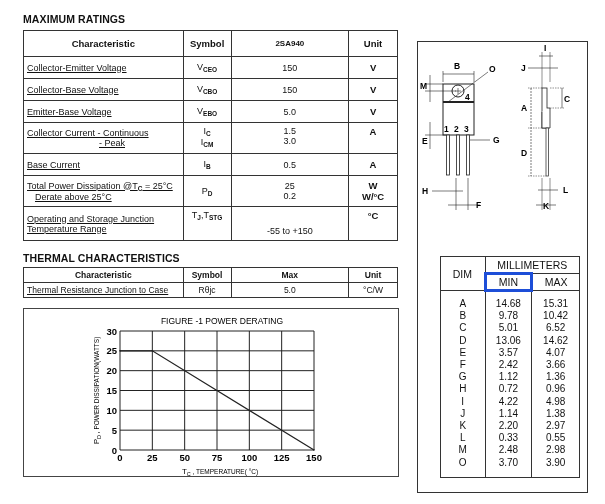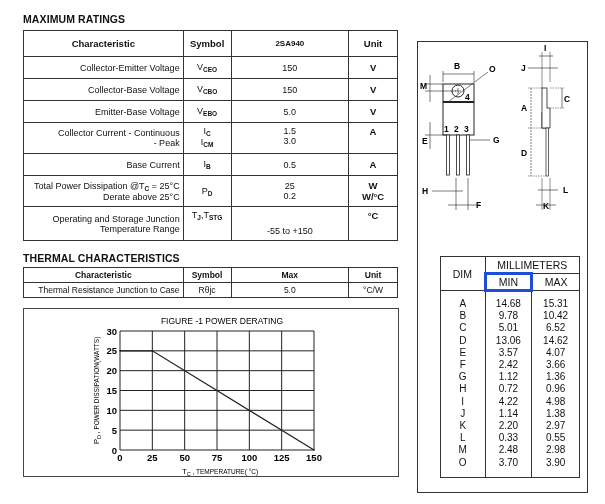--- a/index.html
+++ b/index.html
@@ -2,21 +2,21 @@
 <html><head>
 <meta charset="utf-8">
 <style>
   html, body { margin:0; padding:0; background:#ffffff; }
   body { width:605px; height:504px; position:relative; overflow:hidden;
          font-family:"Liberation Sans", sans-serif; color:#111; }
   .section-title { position:absolute; font-weight:bold; font-size:10.5px; letter-spacing:0.1px; }
   table { border-collapse:collapse; position:absolute; font-size:9px; }
   td, th { border:1px solid #333; padding:0 3px; }
   th { font-weight:bold; font-size:9.5px; text-align:center; }
-  .mr td.c1 { text-align:right; }
+  .mr td.c1 { text-align:left;text-decoration:underline; }
   .mr td.c2, .mr td.c3, .mr td.c4 { text-align:center; }
   sub { font-size:6.5px; vertical-align:-2px; font-weight:bold; }
   .va-top { vertical-align:top; padding-top:3px; }
   .va-bot { vertical-align:bottom; padding-bottom:4px; }
   #chart-box { position:absolute; left:23px; top:308px; width:376px; height:169px; border:1px solid #444; box-sizing:border-box; }
   #right-panel { position:absolute; left:417px; top:41px; width:171px; height:452px; border:1px solid #333; box-sizing:border-box; }
   .dim-table { font-size:10px; }
   .dim-table td { border:none; border-left:1px solid #333; border-right:1px solid #333; text-align:center; padding:0; line-height:12.2px; }
   .dim-table th { font-weight:normal; font-size:10.5px; }
   .pin-list { position:absolute; left:25px; top:173px; font-size:7.5px; font-weight:bold; line-height:9px; }

